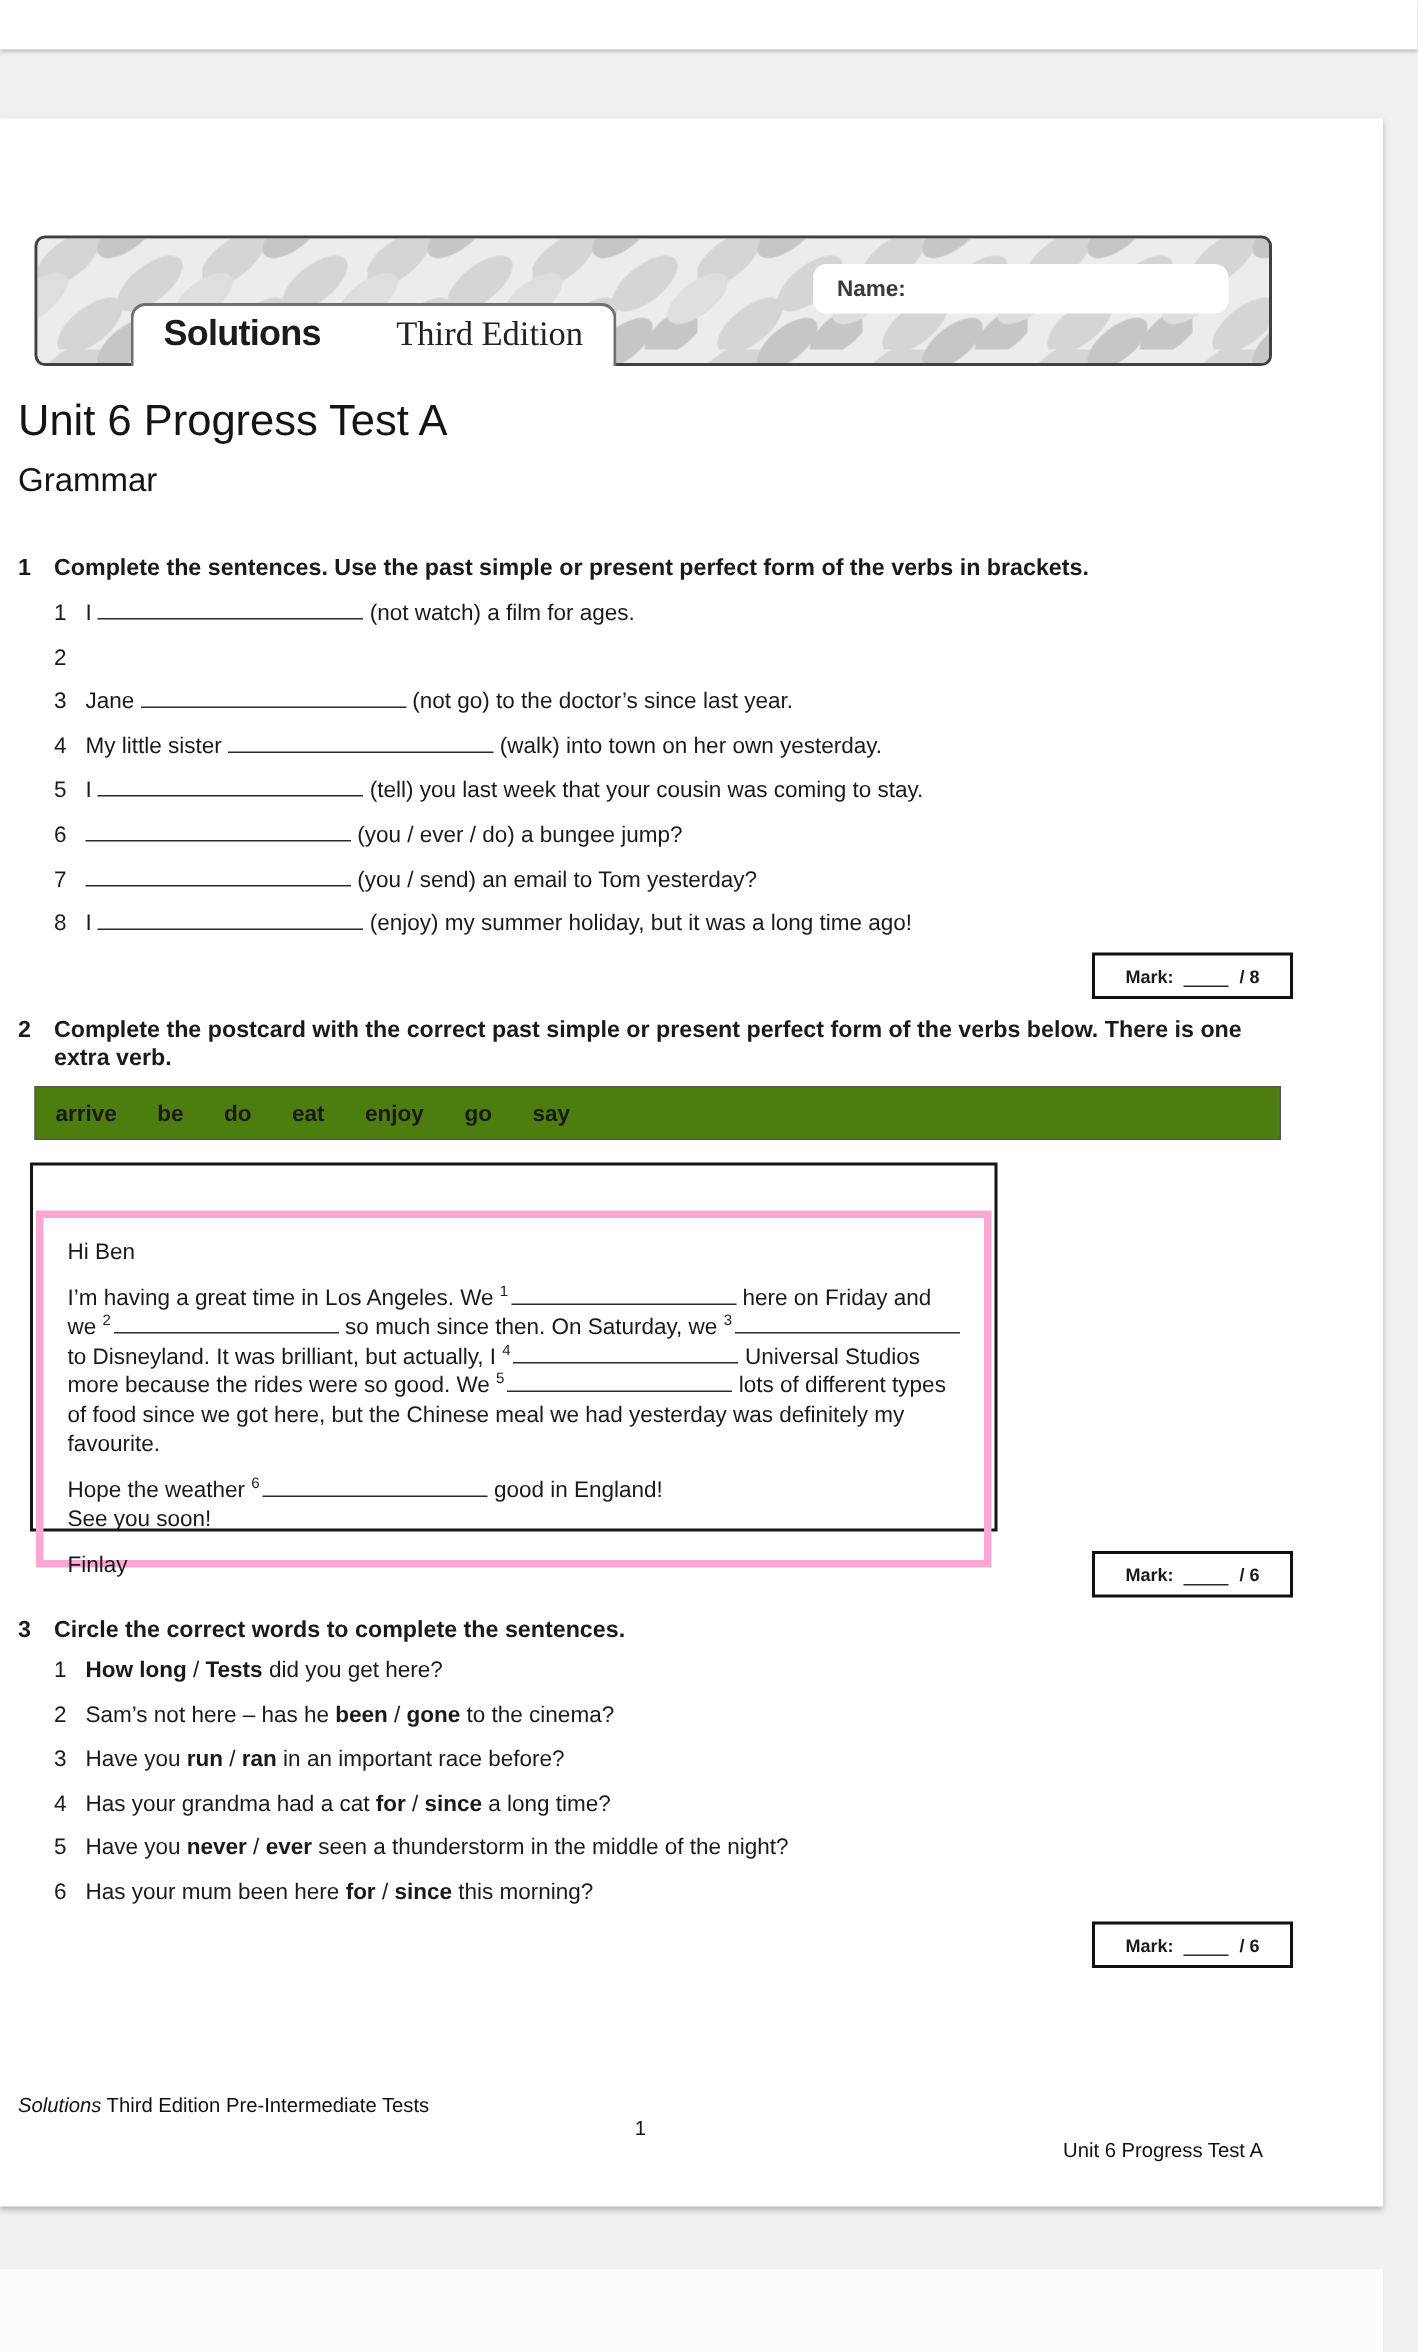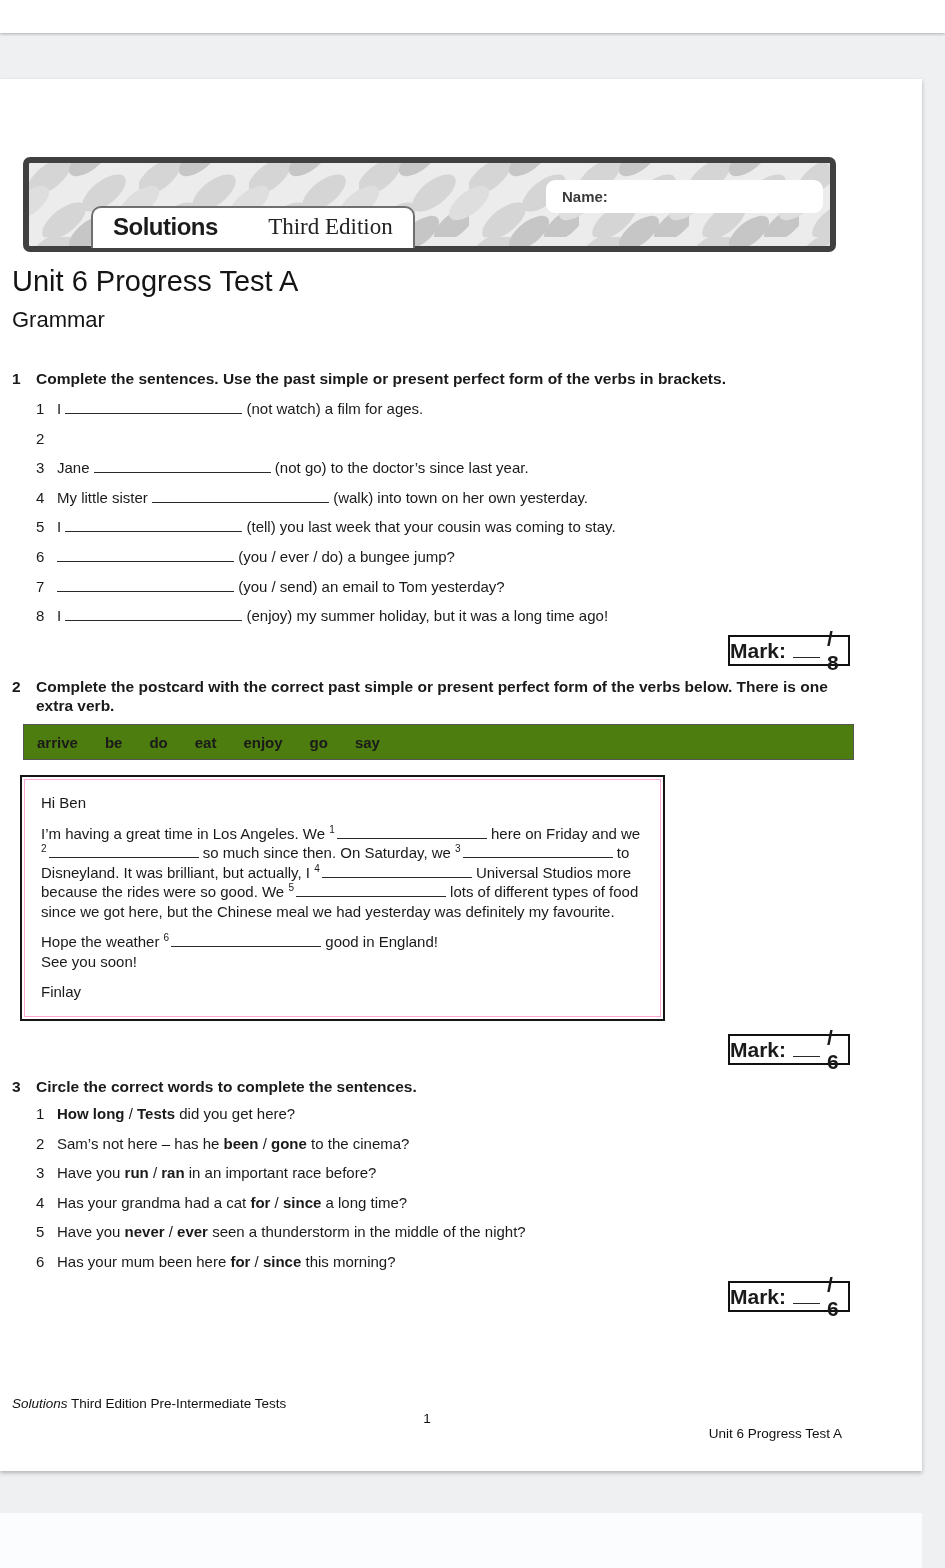--- a/index.html
+++ b/index.html
@@ -12,21 +12,21 @@
   .page-strip{position:absolute;left:0;background:#fff;box-shadow:0 1px 3px rgba(0,0,0,.28);}
   .prev-page{top:0;width:945px;height:33px;}
   .next-page{top:1513px;width:922px;height:55px;background:#fbfcfd;box-shadow:none;}
   .page{
     position:absolute;left:0;top:79px;width:922px;height:1392px;
     background:#fff;box-shadow:0 2px 4px rgba(0,0,0,.25);
   }
   
   .banner{
     position:absolute;left:23px;top:78px;width:801px;height:83px;
-    border:6px solid #404040;border-radius:7px;background:#ececec;
+    border:2px solid #404040;border-radius:7px;background:#ececec;padding-left:20px;
   }
   .banner svg{position:absolute;left:0;top:0;width:100%;height:100%;border-radius:5px;}
   .brand-tab{
     position:absolute;left:62px;bottom:-2px;height:38px;
     background:#fff;border:2px solid #6f6f6f;border-bottom:none;
     border-radius:10px 10px 0 0;
     display:flex;align-items:center;padding:0 20px 2px 20px;
   }
   .brand-bold{font-weight:bold;font-size:24px;color:#1b1b1b;letter-spacing:-0.5px;}
   .brand-reg{font-family:"Liberation Serif", serif;font-size:23px;color:#222;white-space:pre;margin-left:45px;}
@@ -51,41 +51,41 @@
   .item-row{display:flex;height:29.6px;align-items:flex-start;line-height:19px;}
   .inum{width:21px;flex:none;}
   .itext{flex:1;}
   .blank{display:inline-block;border-bottom:1px solid #2a2a2a;height:13px;vertical-align:baseline;}
   .blank-lg{width:177px;}
   .blank-md{width:150px;margin-left:2px;}
   .blank-xs{width:30px;}
   sup{font-size:10px;line-height:0;vertical-align:super;}
   
   .mark-box{
-    position:absolute;left:728px;width:122px;height:31px;
+    position:absolute;left:728px;width:134px;height:31px;
     border:2px solid #111;box-sizing:border-box;
     display:flex;align-items:center;justify-content:center;gap:7px;
-    font-weight:bold;font-size:21px;background:#fff;
+    font-weight:bold;font-size:12px;background:#fff;
   }
   .mark1{top:556px;} .mark2{top:955px;} .mark3{top:1202px;}
   
   .word-bank{
     position:absolute;left:23px;top:645px;width:831px;height:36px;
     background:#4d7c0f;border:1px solid #555;box-sizing:border-box;
     display:flex;align-items:center;padding-left:13px;gap:27px;
     font-weight:bold;font-size:15px;
   }
   
   .postcard{
     position:absolute;left:20px;top:696px;width:645px;height:246px;
     border:2px solid #151515;padding:2px;box-sizing:border-box;background:#fff;
   }
   .postcard-inner{
-    border:1px solid #f9a8d4;height:100%;box-sizing:border-box;
-    padding:13px 16px;font-size:15px;line-height:19.5px;
+    border:5px solid #f9a8d4;height:100%;box-sizing:border-box;
+    padding:13px 16px;font-size:15px;line-height:19.5px;margin-top:28px;
   }
   .postcard-inner p{margin:0 0 11px 0;}
   .postcard-inner p:last-child{margin:0;}
   
   .footer{
     position:absolute;left:12px;top:1317px;width:830px;
     display:flex;font-size:13.5px;color:#111;flex-direction:column;
   }
   .f-left{flex:1.2;} .f-center{flex:1;text-align:center;} .f-right{flex:1.2;text-align:right;}
 </style>

